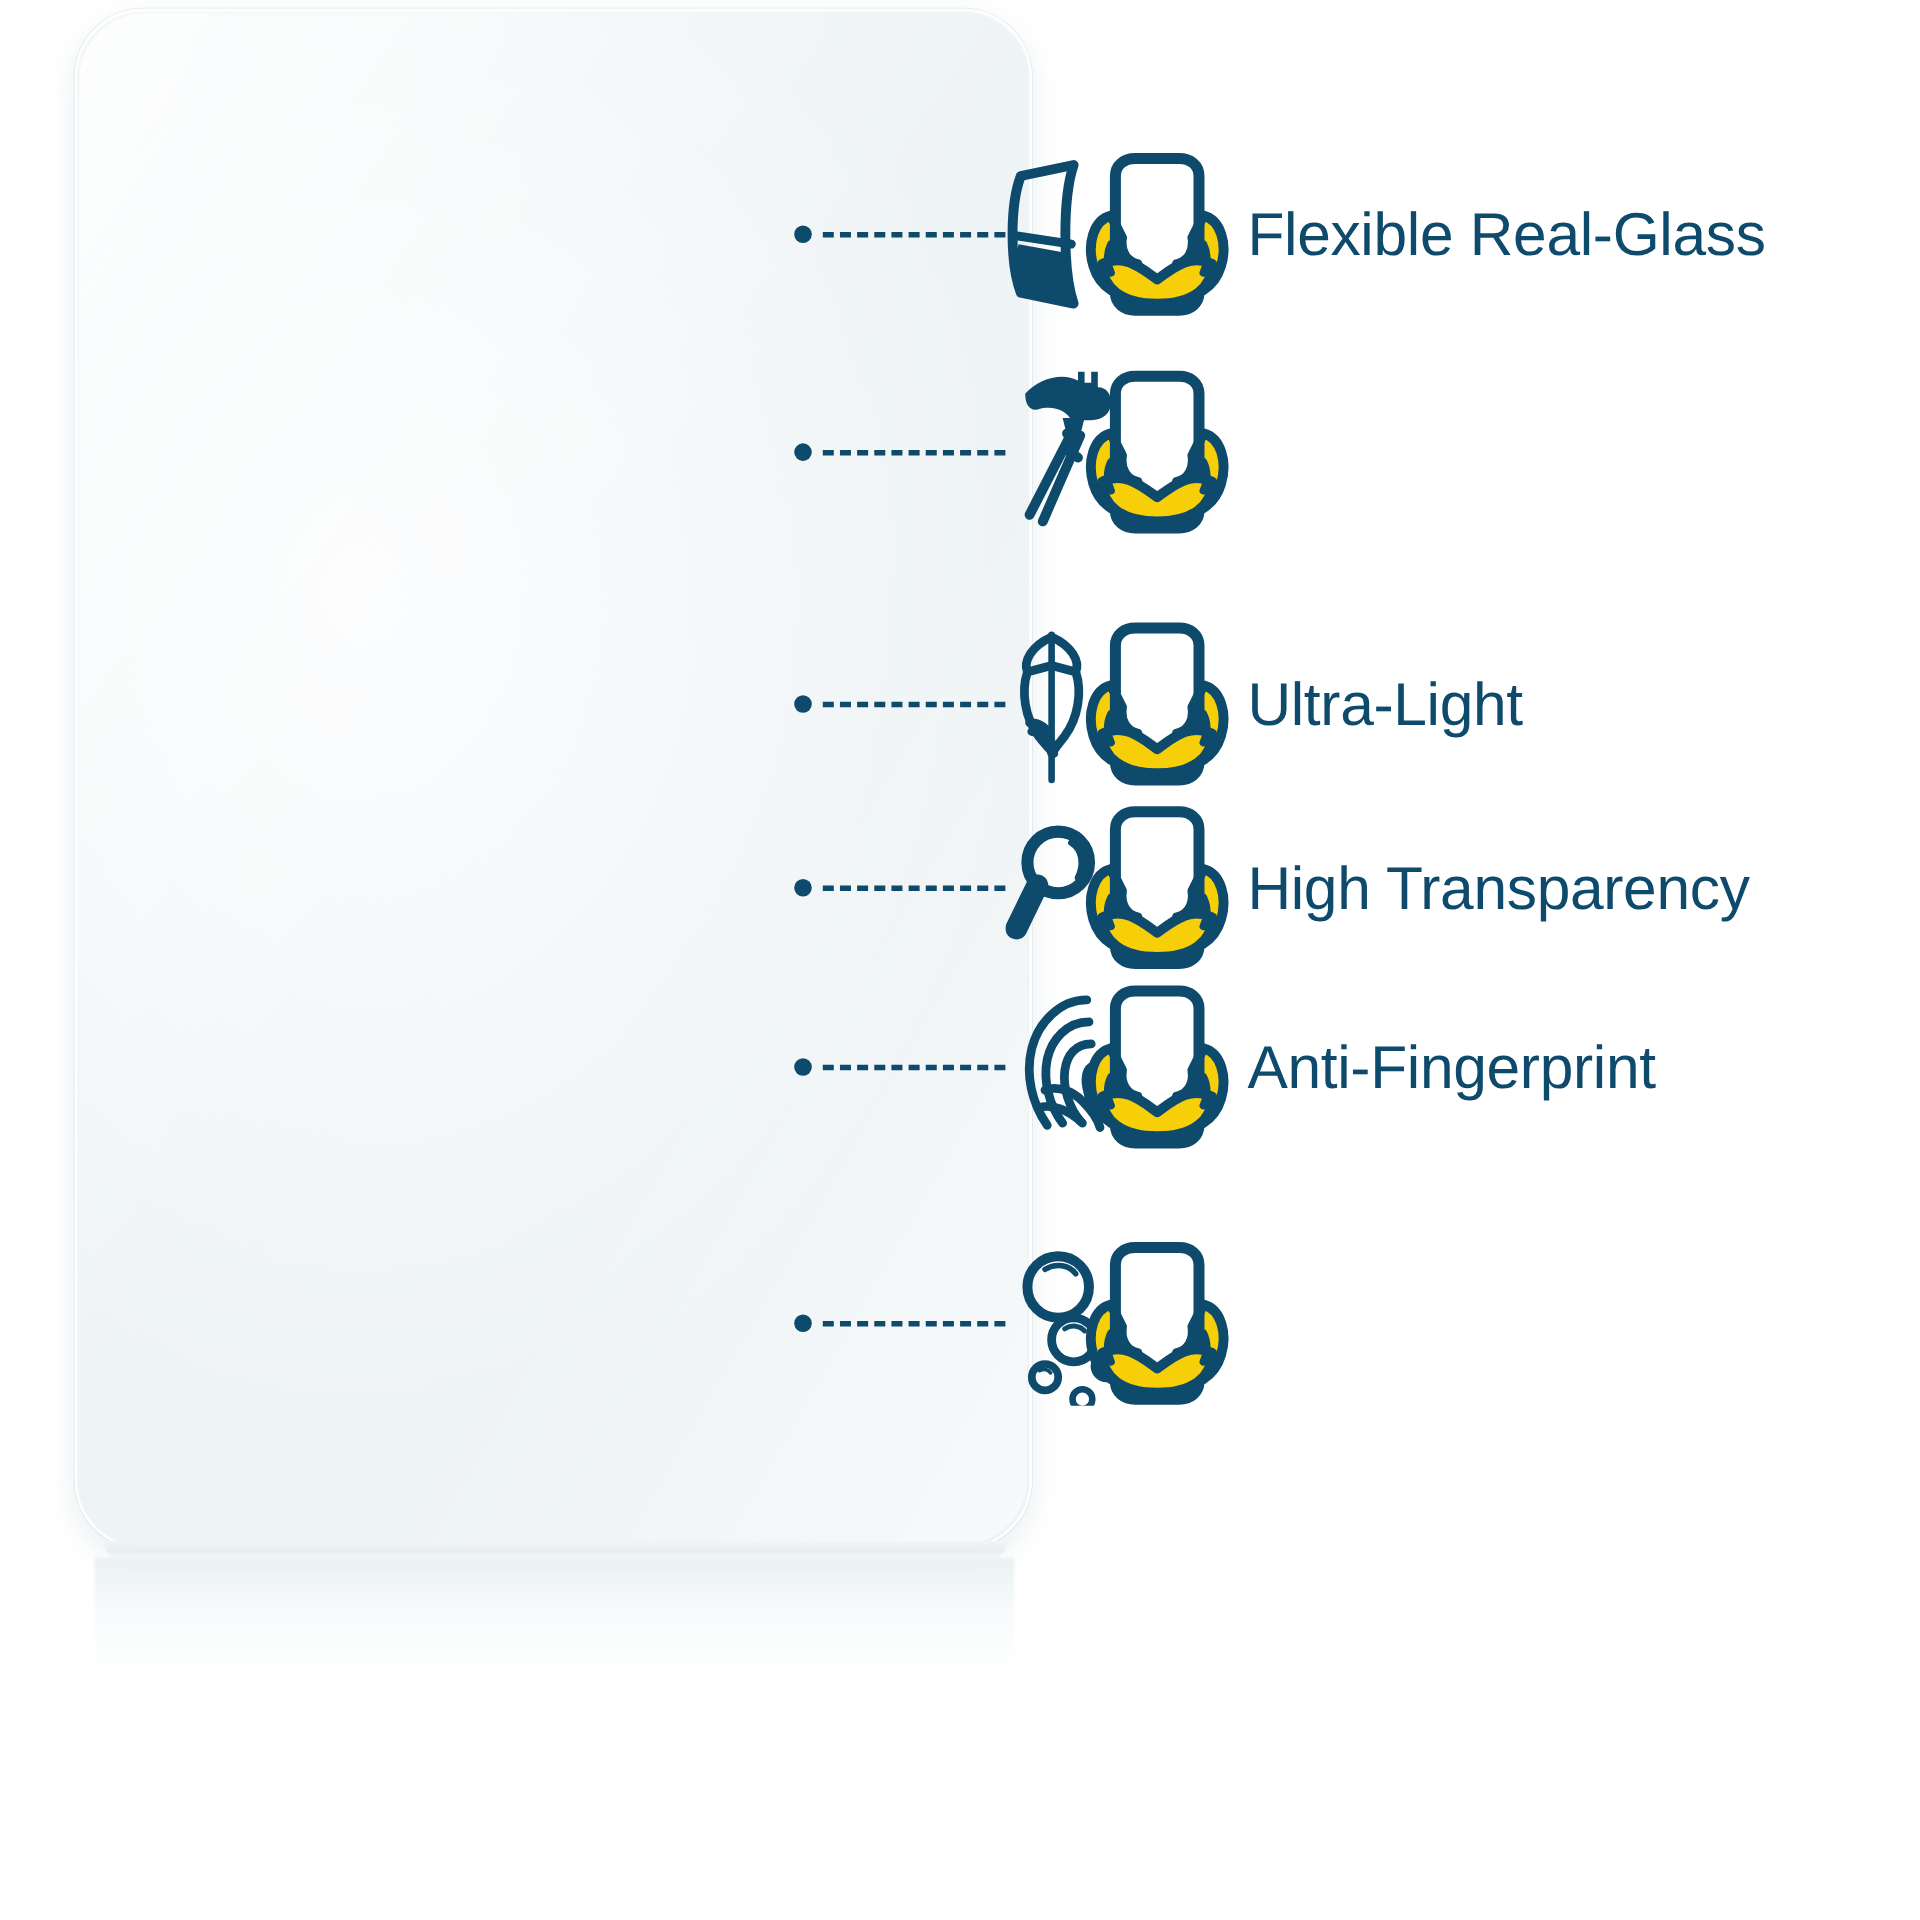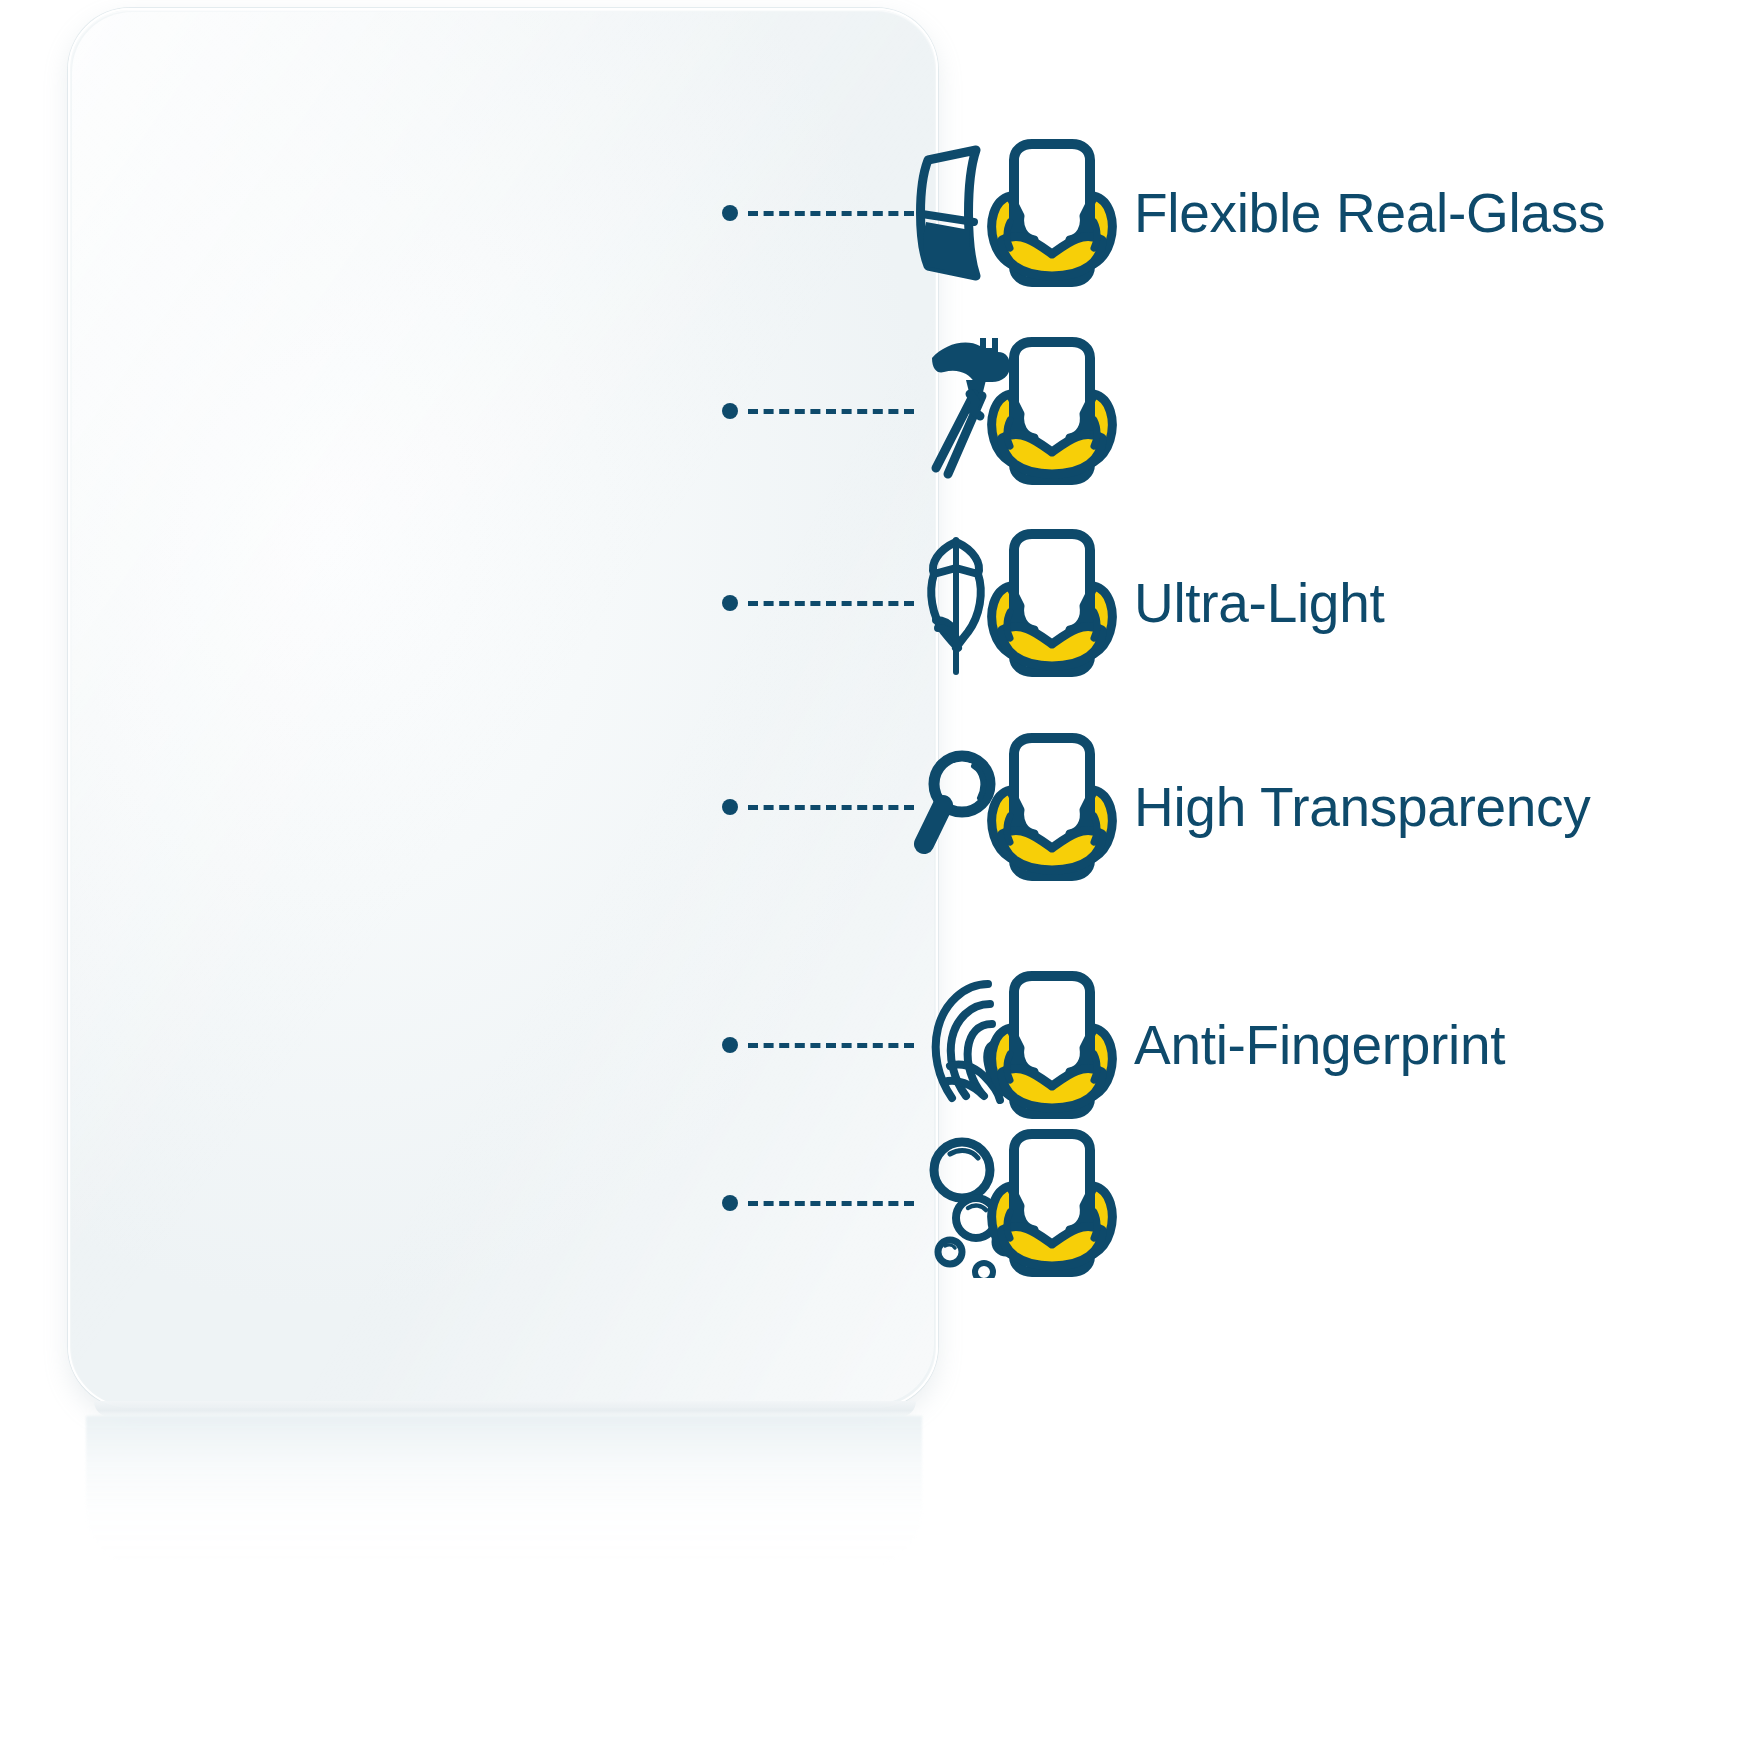--- a/index.html
+++ b/index.html
@@ -212,21 +212,21 @@
             <path d="M106 52 C 122 56, 128 78, 122 98 C 116 118, 98 128, 82 124 L 82 96 C 92 94, 98 84, 96 72 Z" fill="#f7cf08" stroke="#0e4a6b" stroke-width="9" stroke-linejoin="round"></path>
             <path d="M26 16 C 26 6, 34 0, 44 0 L 84 0 C 94 0, 102 6, 102 16 L 102 122 C 102 132, 94 138, 84 138 L 44 138 C 34 138, 26 132, 26 122 Z" fill="none" stroke="#0e4a6b" stroke-width="10"></path>
             <path d="M14 96 C 34 86, 50 100, 64 110 C 78 100, 94 86, 114 96 C 114 118, 96 132, 64 132 C 32 132, 14 118, 14 96 Z" fill="#f7cf08" stroke="#0e4a6b" stroke-width="9" stroke-linejoin="round"></path>
             <path d="M22 78 C 18 86, 18 96, 22 104" stroke="#0e4a6b" stroke-width="7" stroke-linecap="round" fill="none"></path>
             <path d="M106 78 C 110 86, 110 96, 106 104" stroke="#0e4a6b" stroke-width="7" stroke-linecap="round" fill="none"></path>
           </g>
         </svg>
       </div>
     </div>
 
-    <div class="feature-row" style="top:528px">
+    <div class="feature-row" style="top:565px">
       <div class="leader">
         <span class="leader-dot"></span>
         <span class="leader-dash"></span>
       </div>
       <div class="feature-icon">
         <svg width="206" height="150" viewBox="0 0 206 150" fill="none">
           <g stroke="#0e4a6b" stroke-width="8" stroke-linecap="round" stroke-linejoin="round" fill="none">
             <path d="M42 14 C 24 22, 16 36, 20 46 L 42 40 L 20 46 C 14 64, 18 88, 30 104 C 38 114, 44 120, 44 120"></path>
             <path d="M42 14 C 60 22, 68 36, 64 46 L 42 40 L 64 46 C 70 64, 66 88, 54 104 C 46 114, 42 120, 42 120"></path>
             <path d="M22 92 C 30 92, 36 96, 40 102"></path>
@@ -266,21 +266,21 @@
             <path d="M26 16 C 26 6, 34 0, 44 0 L 84 0 C 94 0, 102 6, 102 16 L 102 122 C 102 132, 94 138, 84 138 L 44 138 C 34 138, 26 132, 26 122 Z" fill="none" stroke="#0e4a6b" stroke-width="10"></path>
             <path d="M14 96 C 34 86, 50 100, 64 110 C 78 100, 94 86, 114 96 C 114 118, 96 132, 64 132 C 32 132, 14 118, 14 96 Z" fill="#f7cf08" stroke="#0e4a6b" stroke-width="9" stroke-linejoin="round"></path>
             <path d="M22 78 C 18 86, 18 96, 22 104" stroke="#0e4a6b" stroke-width="7" stroke-linecap="round" fill="none"></path>
             <path d="M106 78 C 110 86, 110 96, 106 104" stroke="#0e4a6b" stroke-width="7" stroke-linecap="round" fill="none"></path>
           </g>
         </svg>
       </div>
       <div class="feature-label">High Transparency</div>
     </div>
 
-    <div class="feature-row" style="top:970px">
+    <div class="feature-row" style="top:895px">
       <div class="leader">
         <span class="leader-dot"></span>
         <span class="leader-dash"></span>
       </div>
       <div class="feature-icon">
         <svg width="206" height="150" viewBox="0 0 206 150" fill="none">
           <g stroke="#0e4a6b" stroke-width="8" fill="none" stroke-linecap="round">
             <path d="M74 14 C 50 14, 30 34, 24 58 C 18 82, 24 108, 38 128"></path>
             <path d="M76 34 C 56 34, 42 50, 38 68 C 34 88, 40 110, 52 126"></path>
             <path d="M78 54 C 64 54, 56 64, 54 78 C 52 94, 58 112, 68 124"></path>

